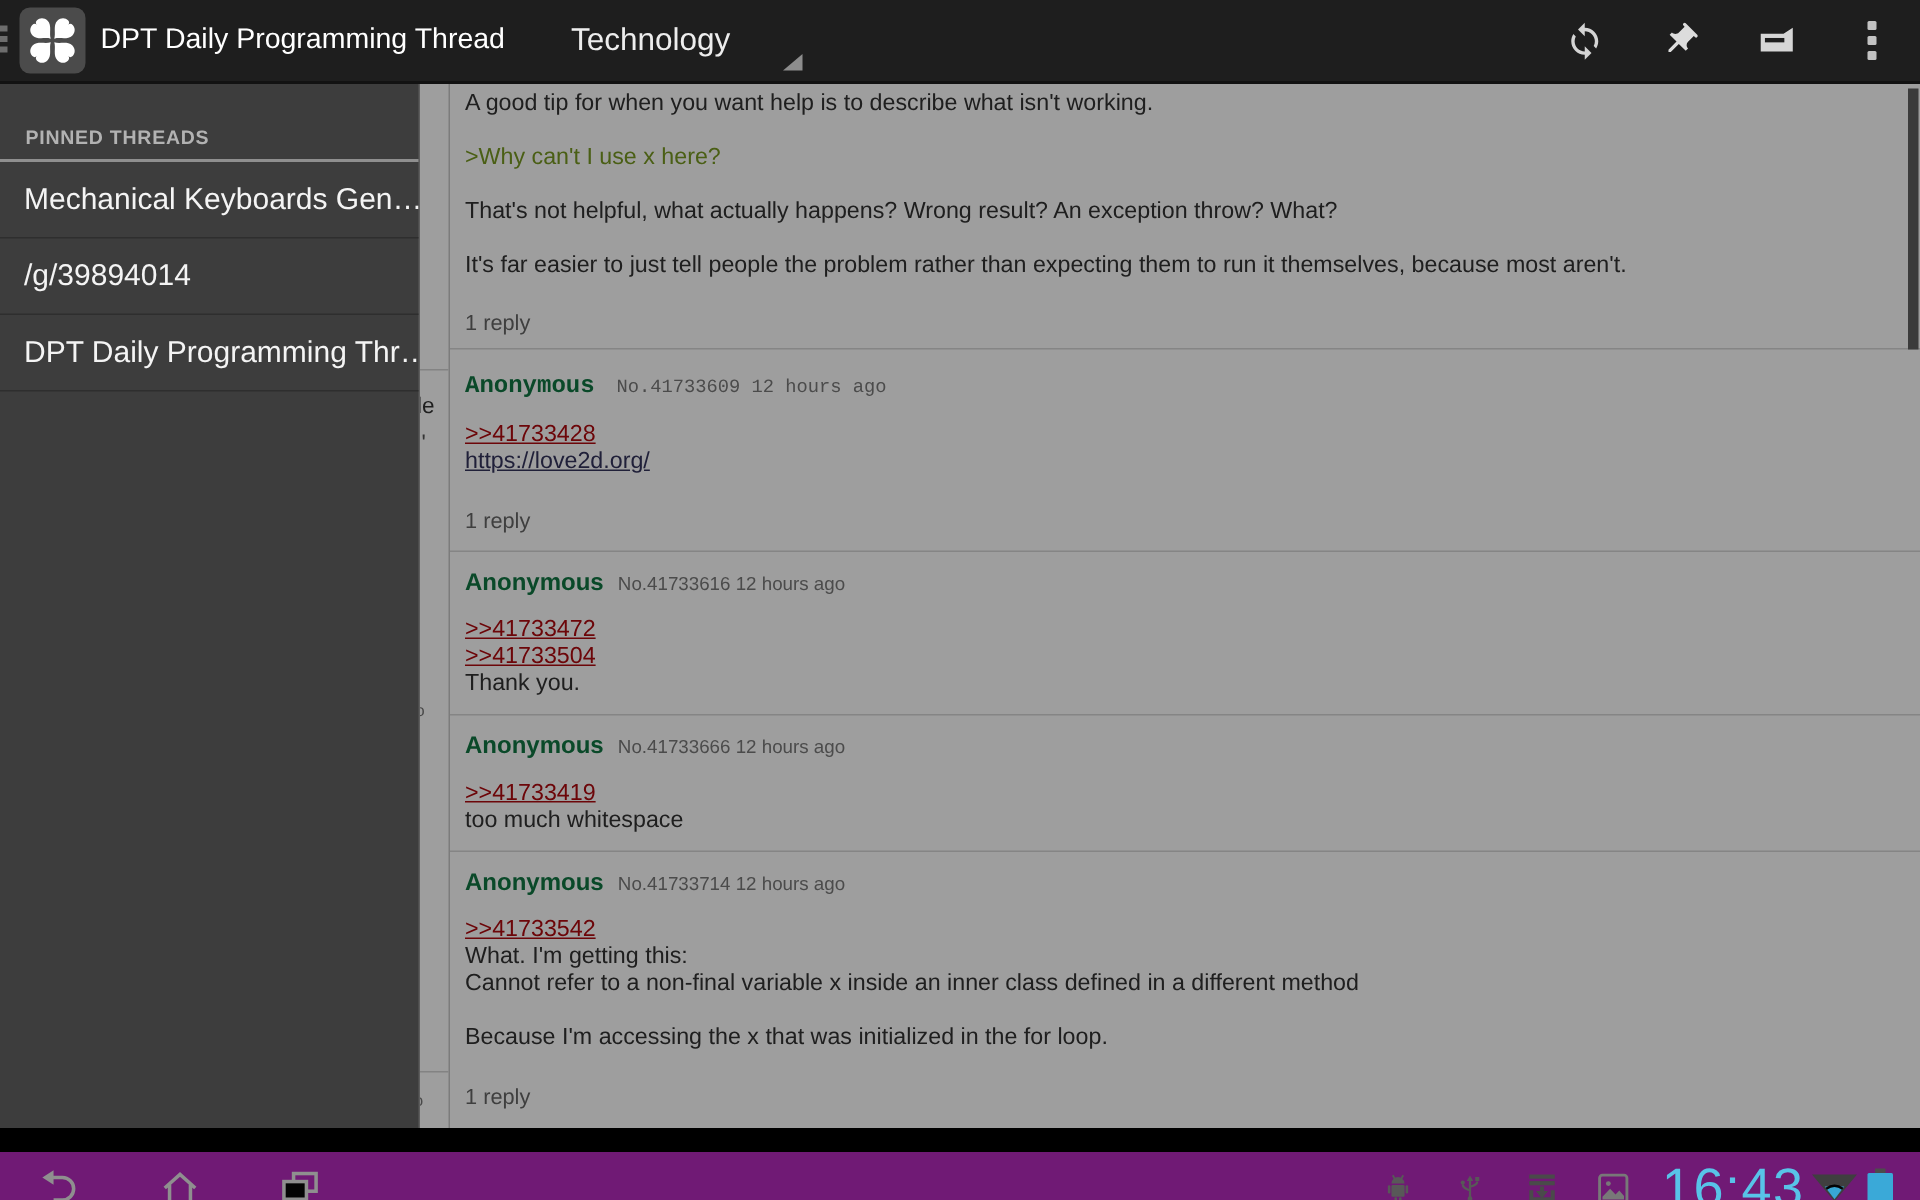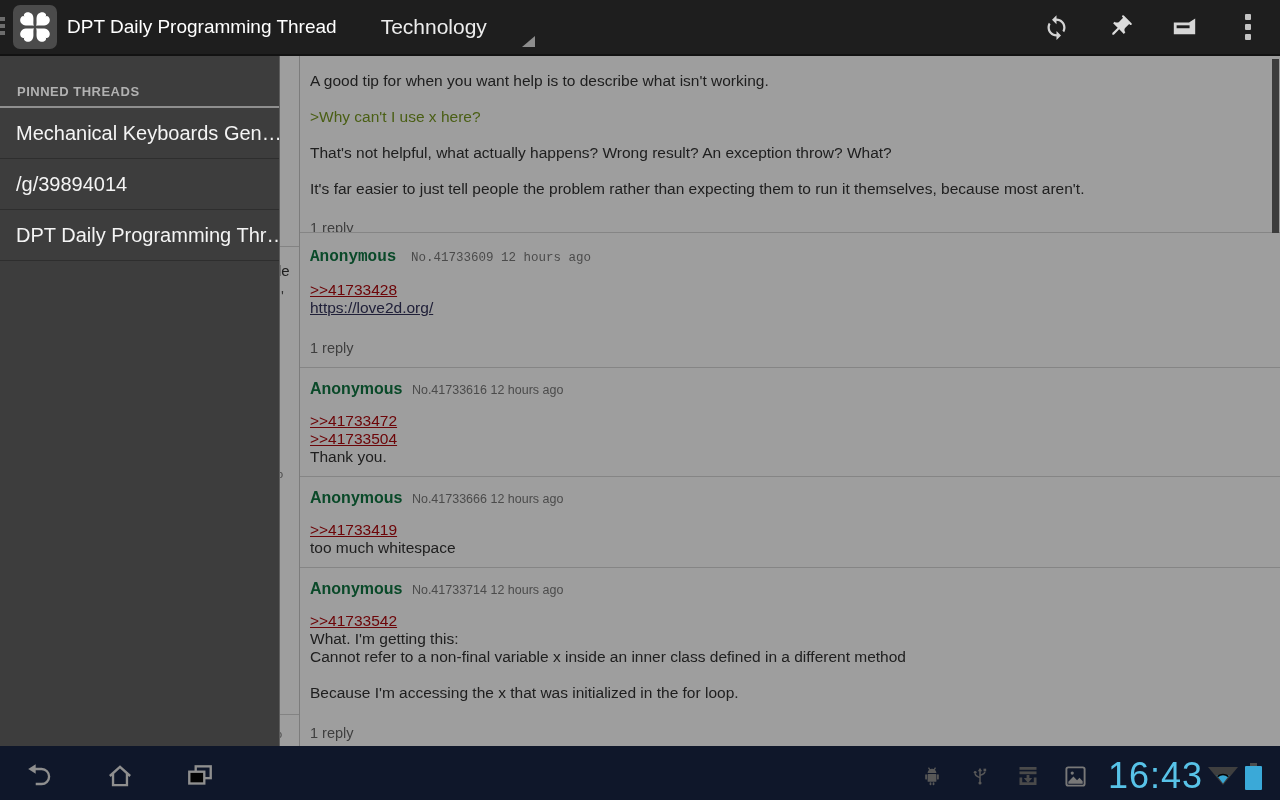--- a/index.html
+++ b/index.html
@@ -42,21 +42,21 @@
   .frag{ position:absolute; color:#333; }
   .frag-1{ left:278px; top:206px; font-size:15px; }
   .frag-2{ left:281px; top:231px; font-size:15px; color:#555; }
   .frag-3{ left:277px; top:412px; font-size:11px; color:#777; }
   .frag-4{ left:276px; top:672px; font-size:11px; color:#777; }
   .strip-divider{ position:absolute; left:279px; width:20px; height:1px; background:#d4d4d4; }
   .sd-1{ top:190px; } .sd-2{ top:658px; }
 
   .posts{ position:absolute; left:300px; top:0; right:0; height:100%; background:#fff; }
   .post{ padding:12px 10px 0 10px; border-bottom:1px solid #d7d7d7; overflow:hidden; }
-  .post-1{ height:177px; padding-top:16px; }
+  .post-1{ height:177px; padding-top:4px; }
   .post-2{ height:135px; padding-top:16px; }
   .post-3{ height:109px; }
   .post-4{ height:91px; }
   .post-5{ height:184px; border-bottom:none; }
   .phead{ line-height:17px; margin-bottom:13px; }
   .post-2 .phead{ margin-bottom:14px;font-family:Liberation Mono, monospace; }
   .pname{ color:#117743; font-size:16px; font-weight:bold; }
   .pmeta{ color:#7a7a7a; font-size:12.5px; margin-left:5px; }
   .line{ font-size:15.5px; line-height:18px; color:#333; }
   .line.blank{ height:18px; }
@@ -80,22 +80,22 @@
   }
   .drawer-header-rule{ height:2px; background:#8f8f8f; width:100%; }
   .drawer-item{
     height:50px; display:flex; align-items:center; padding-left:16px;
     color:#f4f4f4; font-size:20px; white-space:nowrap; overflow:hidden; cursor:pointer;
   }
   .drawer-divider{ height:1px; background:#2e2e2e; }
 
   
   .navbar{
-    position:absolute; bottom:0; left:0; right:0; height:54px;
-    background:#0f172a; z-index:50; display:flex; align-items:flex-end;
+    position:absolute; bottom:0; left:0; right:0; height:32px;
+    background:#701a75; z-index:50; display:flex; align-items:flex-start;
   }
   .nav-btn{ width:48px; height:48px; display:flex; align-items:center; justify-content:center; cursor:pointer; }
   .nav-back{ margin-left:16px; } .nav-home{ margin-left:32px; } .nav-recents{ margin-left:32px; }
   .status{ margin-left:auto; display:flex; align-items:center; height:48px; padding-right:10px; }
   .st-icon{ width:48px; height:48px; display:flex; align-items:center; justify-content:center; }
   .clock{ color:#58c3e8; font-size:36px; letter-spacing:1px; margin:0 2px 0 8px; line-height:48px; }
   .battery{ width:17px; height:27px; margin:0 8px 0 4px; position:relative; }
   .battery .nub{ width:7px; height:3px; background:#4c4c4c; margin:0 auto; }
   .battery .body{ width:17px; height:24px; background:#3aa9d8; border-radius:1px; }
 </style>

